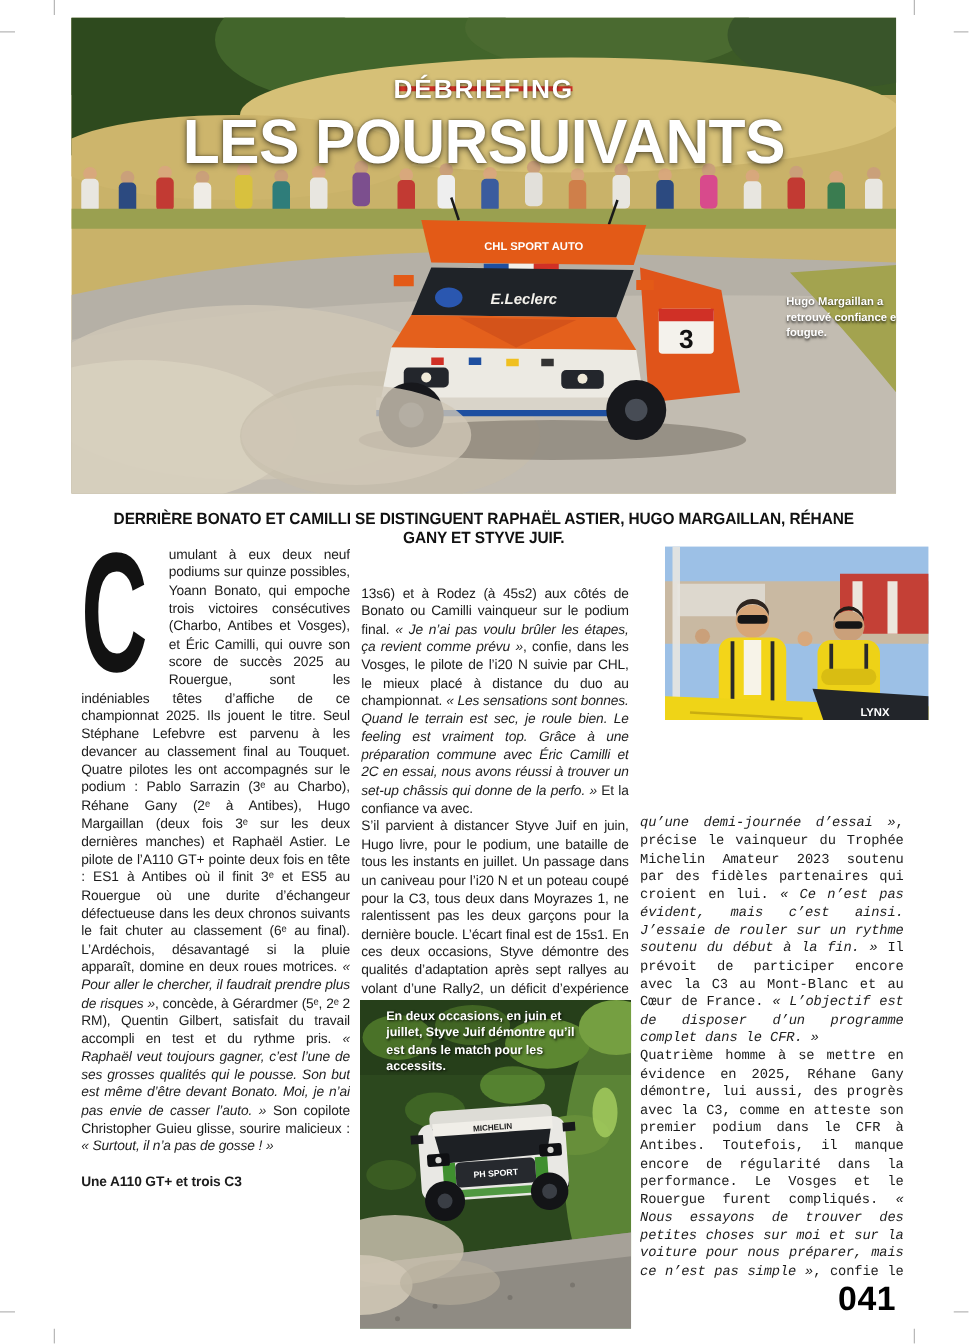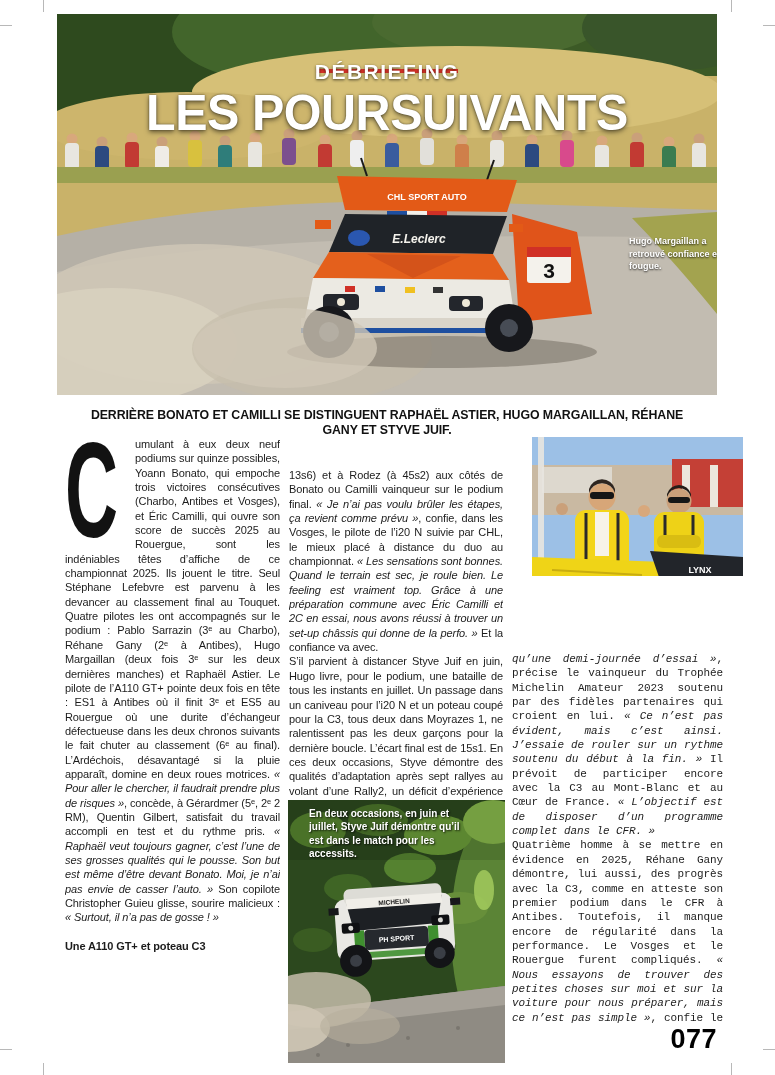--- a/index.html
+++ b/index.html
@@ -207,21 +207,21 @@
   </div>
 
   <div class="standfirst">DERRIÈRE BONATO ET CAMILLI SE DISTINGUENT RAPHAËL ASTIER, HUGO MARGAILLAN, RÉHANE GANY ET STYVE JUIF.</div>
 
   <div class="body-text col1">
     <p>
       <span class="dropcap"><svg width="64" height="101" viewBox="0 0 64 101">
             <text x="0" y="98" font-size="136" font-weight="bold" fill="#121212" transform="scale(0.54 1)" font-family="Liberation Sans, sans-serif">C</text>
           </svg></span><span><span>umulant à eux deux neuf podiums sur quinze possibles, Yoann Bonato, qui empoche trois victoires consécutives (Charbo, Antibes et Vosges), et Éric Camilli, qui ouvre son score de succès 2025 au Rouergue, sont les indéniables têtes d’affiche de ce championnat 2025. Ils jouent le titre. Seul Stéphane Lefebvre est parvenu à les devancer au classement final au Touquet. Quatre pilotes les ont accompagnés sur le podium : Pablo Sarrazin (3ᵉ au Charbo), Réhane Gany (2ᵉ à Antibes), Hugo Margaillan (deux fois 3ᵉ sur les deux dernières manches) et Raphaël Astier. Le pilote de l’A110 GT+ pointe deux fois en tête : ES1 à Antibes où il finit 3ᵉ et ES5 au Rouergue où une durite d’échangeur défectueuse dans les deux chronos suivants le fait chuter au classement (6ᵉ au final). L’Ardéchois, désavantagé si la pluie apparaît, domine en deux roues motrices. </span><span class="seg-i">« Pour aller le chercher, il faudrait prendre plus de risques »</span><span>, concède, à Gérardmer (5ᵉ, 2ᵉ 2 RM), Quentin Gilbert, satisfait du travail accompli en test et du rythme pris. </span><span class="seg-i">« Raphaël veut toujours gagner, c’est l’une de ses grosses qualités qui le pousse. Son but est même d’être devant Bonato. Moi, je n’ai pas envie de casser l’auto. »</span><span> Son copilote Christopher Guieu glisse, sourire malicieux : </span><span class="seg-i">« Surtout, il n’a pas de gosse ! »</span></span>
     </p>
-    <p class="subhead">Une A110 GT+ et poteau C3</p>
+    <p class="subhead">Une A110 GT+ et trois C3</p>
   </div>
 
   <div class="body-text col2">
     <p><span>13s6) et à Rodez (à 45s2) aux côtés de Bonato ou Camilli vainqueur sur le podium final. </span><span class="seg-i">« Je n’ai pas voulu brûler les étapes, ça revient comme prévu »</span><span>, confie, dans les Vosges, le pilote de l’i20 N suivie par CHL, le mieux placé à distance du duo au championnat. </span><span class="seg-i">« Les sensations sont bonnes. Quand le terrain est sec, je roule bien. Le feeling est vraiment top. Grâce à une préparation commune avec Éric Camilli et 2C en essai, nous avons réussi à trouver un set-up châssis qui donne de la perfo. »</span><span> Et la confiance va avec.</span></p>
     <p><span>S’il parvient à distancer Styve Juif en juin, Hugo livre, pour le podium, une bataille de tous les instants en juillet. Un passage dans un caniveau pour l’i20 N et un poteau coupé pour la C3, tous deux dans Moyrazes 1, ne ralentissent pas les deux garçons pour la dernière boucle. L’écart final est de 15s1. En ces deux occasions, Styve démontre des qualités d’adaptation après sept rallyes au volant d’une Rally2, un déficit d’expérience par rapport à la concurrence de devant. </span><span class="seg-i">« Avant le Vosges, je n’ai effectué</span></p>
   </div>
 
   <div class="photo-gany">
     <svg width="211" height="167" viewBox="0 0 211 167">
       <rect width="211" height="167" fill="#9cc0e6"></rect>
@@ -314,15 +314,15 @@
         <circle cx="66" cy="158" r="16" fill="#131417"></circle>
           <circle cx="66" cy="158" r="6" fill="#3a3e45"></circle>
         <circle cx="150" cy="156" r="15" fill="#131417"></circle>
           <circle cx="150" cy="156" r="6" fill="#3a3e45"></circle>
       </g>
       <rect width="217" height="60" fill="#000" opacity="0.12"></rect>
     </svg>
     <div class="juif-caption">En deux occasions, en juin et juillet, Styve Juif démontre qu’il est dans le match pour les accessits.</div>
   </div>
 
-  <div class="pagenum">077</div>
+  <div class="pagenum">041</div>
 
 </div>
 
 </body></html>

